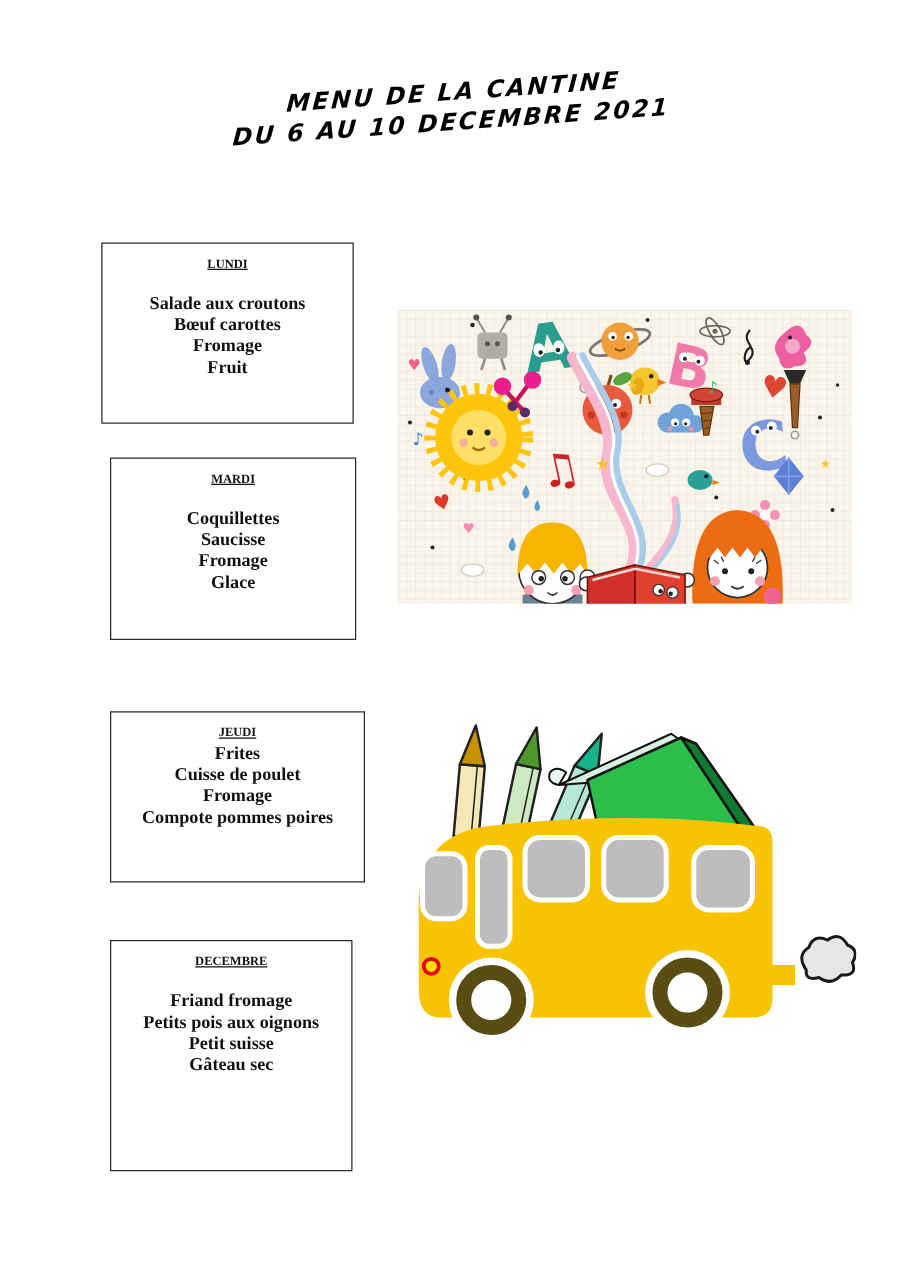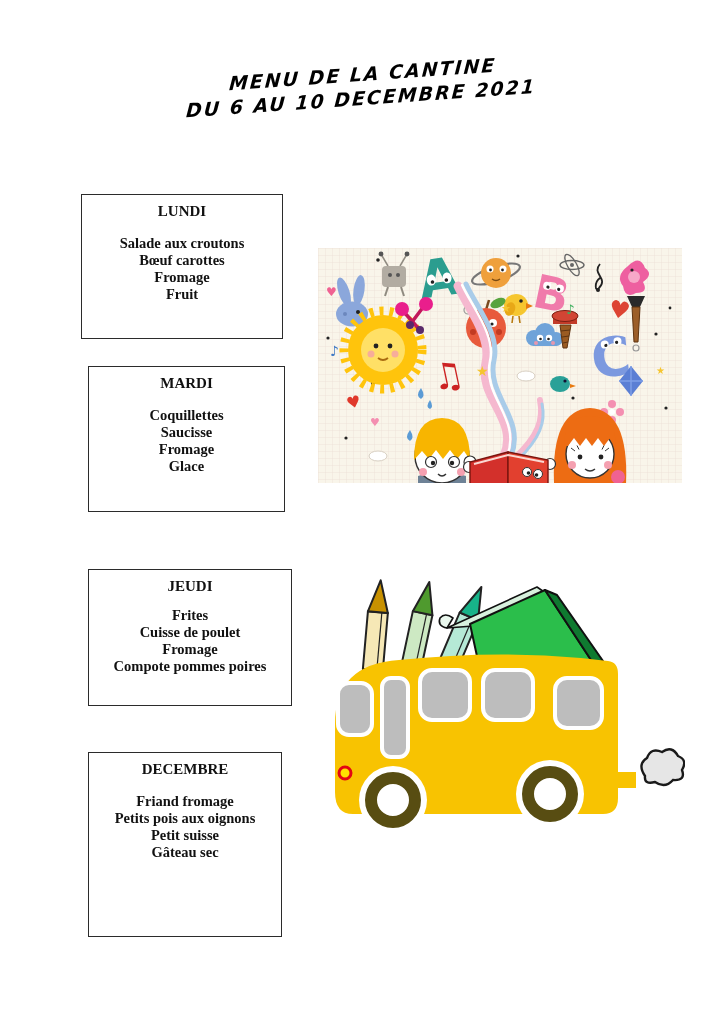--- a/index.html
+++ b/index.html
@@ -6,22 +6,22 @@
   .page{position:relative;width:724px;height:1023px;background:#ffffff;overflow:hidden;
         font-family:"Liberation Serif",serif;color:#111;}
   
   .doc-title{position:absolute;left:150px;top:62px;width:424px;text-align:center;
              transform:rotate(-4deg) skewX(-8deg);
              font-family:"DejaVu Sans",sans-serif;font-weight:bold;font-style:italic;
              font-size:19px;line-height:24px;letter-spacing:2px;color:#000;white-space:nowrap;}
   
   .day-box{position:absolute;border:1px solid #2b2b2b;background:#fff;text-align:center;
            box-sizing:border-box;padding-top:8px;font-weight:bold;font-size:14.5px;line-height:17px;}
-  .day-title{font-size:15px;margin-bottom:15px;}
-  .day-box.tight .day-title{margin-bottom:12px;}
+  .day-title{font-size:10px;margin-bottom:15px;text-decoration:underline;}
+  .day-box.tight .day-title{margin-bottom:0;}
   .menu-item{white-space:nowrap;}
   .box-lundi   {left:81px; top:194px;width:202px;height:145px;}
   .box-mardi   {left:88px; top:366px;width:197px;height:146px;}
   .box-jeudi   {left:88px; top:569px;width:204px;height:137px;}
   .box-vendredi{left:88px; top:752px;width:194px;height:185px;}
   
   .img-abc{position:absolute;left:318px;top:248px;width:364px;height:235px;}
   .img-bus{position:absolute;left:325px;top:568px;width:360px;height:265px;}
   svg{display:block;}
 </style>

